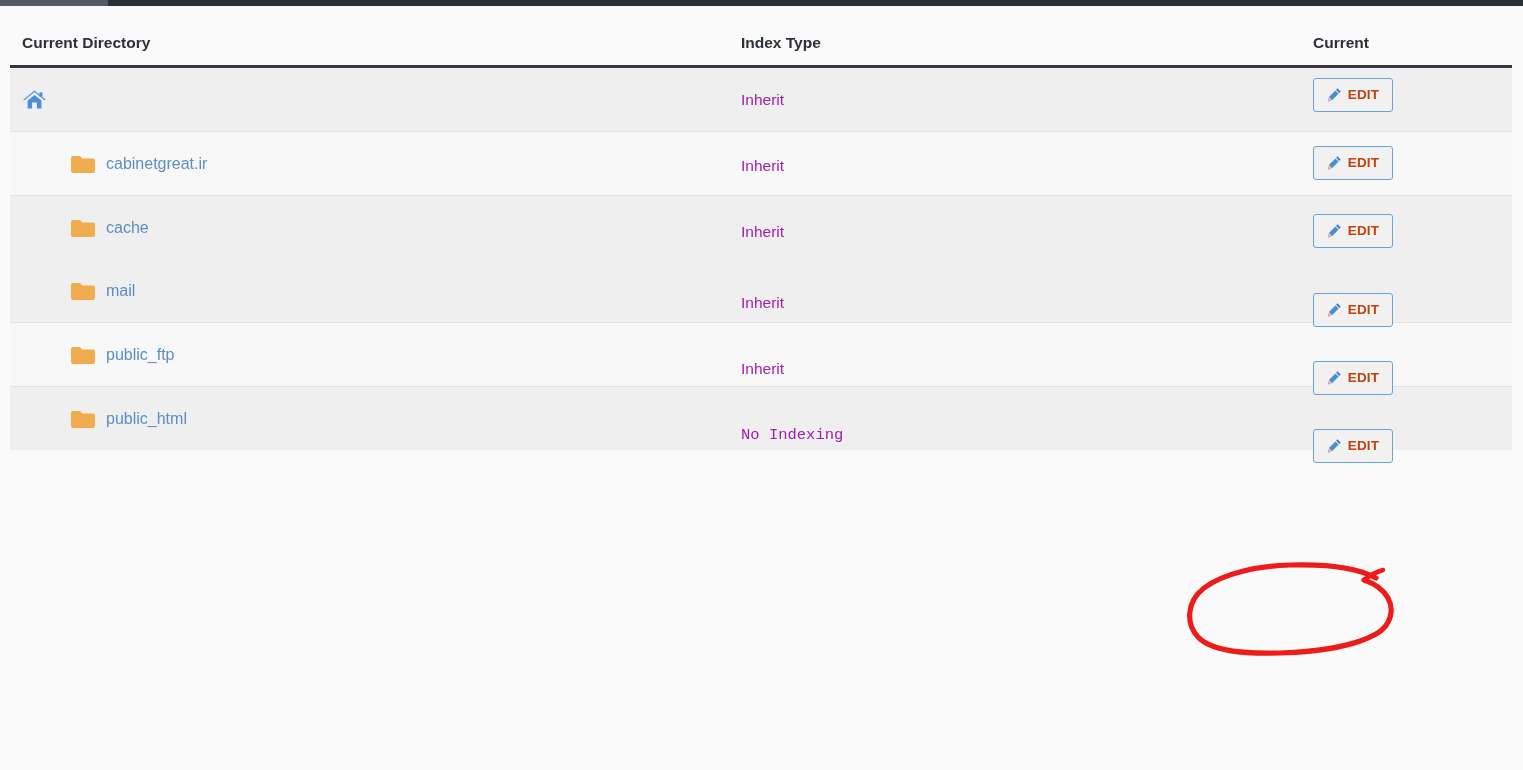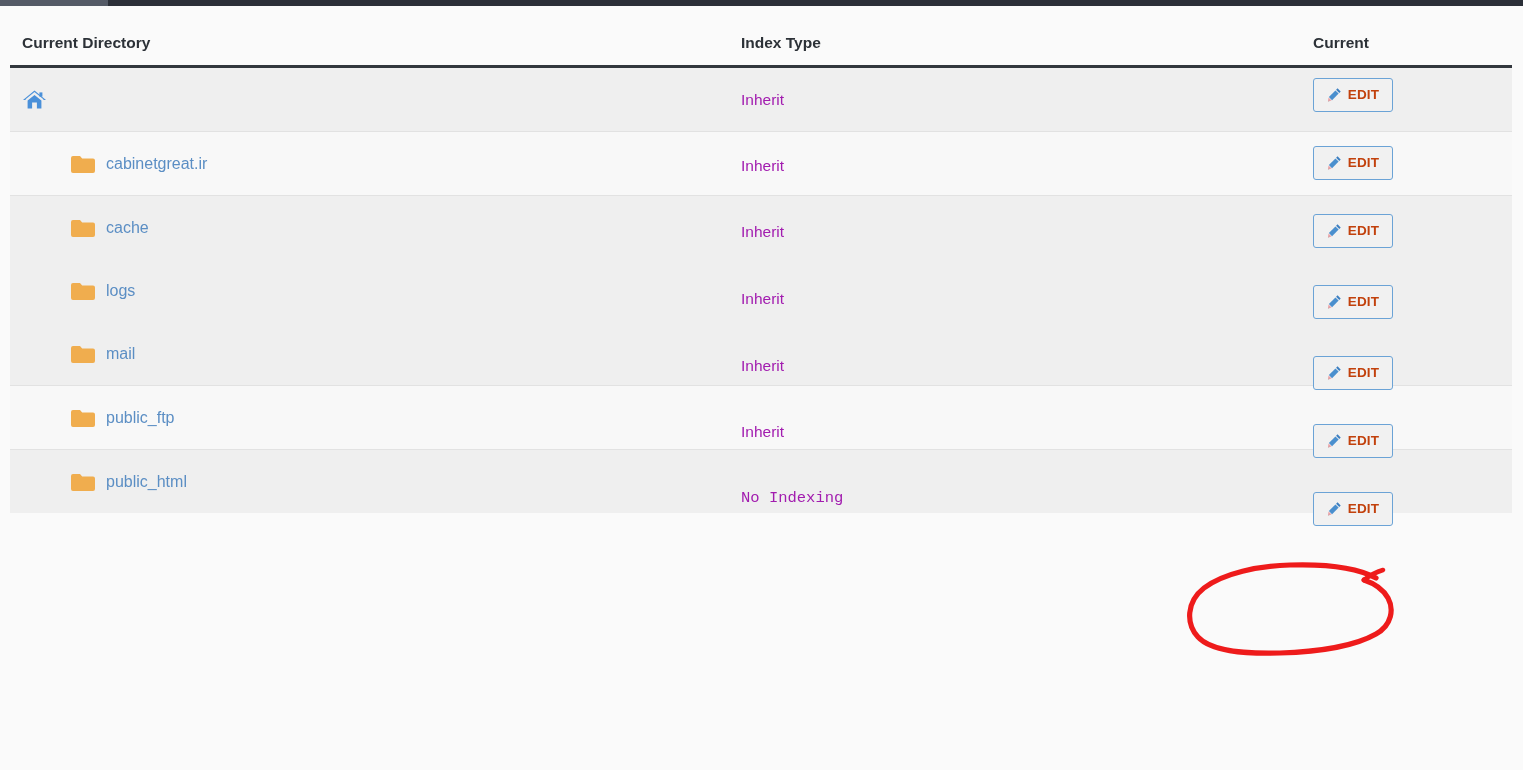--- a/index.html
+++ b/index.html
@@ -240,42 +240,20 @@
             </button></td>
         </tr>
         <tr class="odd">
           <td class="cell-dir">
             <div class="name-wrap indent">
               <span class="icon-slot">
                 <svg class="folder-icon" width="26" height="20" viewBox="0 0 26 20">
                   <path d="M1,4 a2,2 0 0 1 2,-2 h7 l2.2,2.6 h10.8 a2,2 0 0 1 2,2 v10.4 a2,2 0 0 1 -2,2 h-20 a2,2 0 0 1 -2,-2 z" fill="#f0ad4e"></path>
                 </svg>
               </span>
-              <a class="dir-link">logs</a>
-            </div>
-          </td>
-          <td class="cell-index"><span class="drift" style="top: 8px;">Inherit</span></td>
-          <td class="cell-action"><button class="edit-btn drift" style="top: 11px;">
-              <svg class="pencil" width="15" height="15" viewBox="0 0 16 16">
-                <path d="M11.2,1.4 L14.6,4.8 L13.1,6.3 L9.7,2.9 Z" fill="#3d7fc1"></path>
-                <path d="M9.0,3.6 L12.4,7.0 L5.4,14.0 L2.0,10.6 Z" fill="#4a8fce"></path>
-                <path d="M1.6,11.1 L4.9,14.4 L1.0,15.4 Z" fill="#e9a3a8"></path>
-                <path d="M1.0,15.4 L1.9,14.6 L2.9,15.0 Z" fill="#8c8c8c"></path>
-              </svg>
-              <span class="edit-label">EDIT</span>
-            </button></td>
-        </tr>
-        <tr class="odd">
-          <td class="cell-dir">
-            <div class="name-wrap indent">
-              <span class="icon-slot">
-                <svg class="folder-icon" width="26" height="20" viewBox="0 0 26 20">
-                  <path d="M1,4 a2,2 0 0 1 2,-2 h7 l2.2,2.6 h10.8 a2,2 0 0 1 2,2 v10.4 a2,2 0 0 1 -2,2 h-20 a2,2 0 0 1 -2,-2 z" fill="#f0ad4e"></path>
-                </svg>
-              </span>
               <a class="dir-link">mail</a>
             </div>
           </td>
           <td class="cell-index"><span class="drift" style="top: 12px;">Inherit</span></td>
           <td class="cell-action"><button class="edit-btn drift" style="top: 19px;">
               <svg class="pencil" width="15" height="15" viewBox="0 0 16 16">
                 <path d="M11.2,1.4 L14.6,4.8 L13.1,6.3 L9.7,2.9 Z" fill="#3d7fc1"></path>
                 <path d="M9.0,3.6 L12.4,7.0 L5.4,14.0 L2.0,10.6 Z" fill="#4a8fce"></path>
                 <path d="M1.6,11.1 L4.9,14.4 L1.0,15.4 Z" fill="#e9a3a8"></path>
                 <path d="M1.0,15.4 L1.9,14.6 L2.9,15.0 Z" fill="#8c8c8c"></path>

